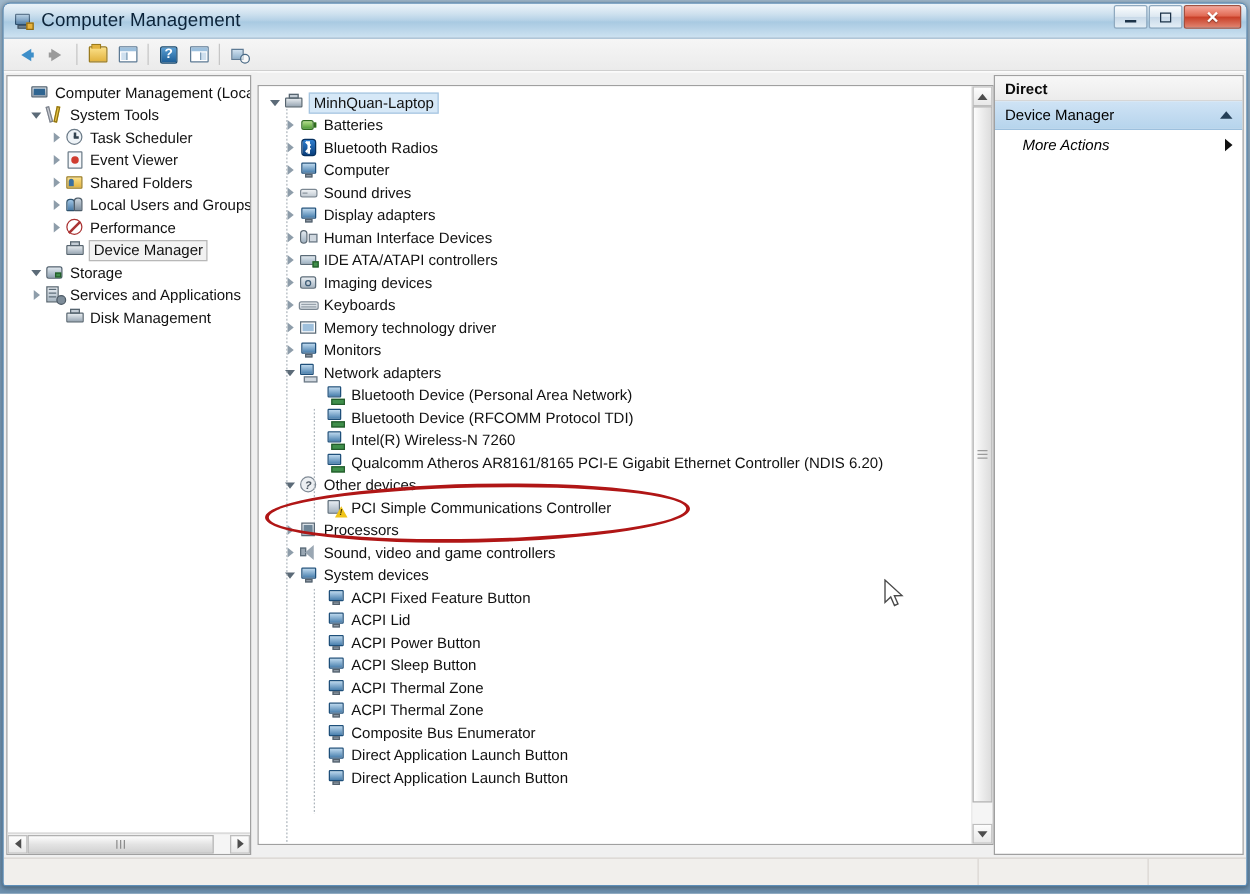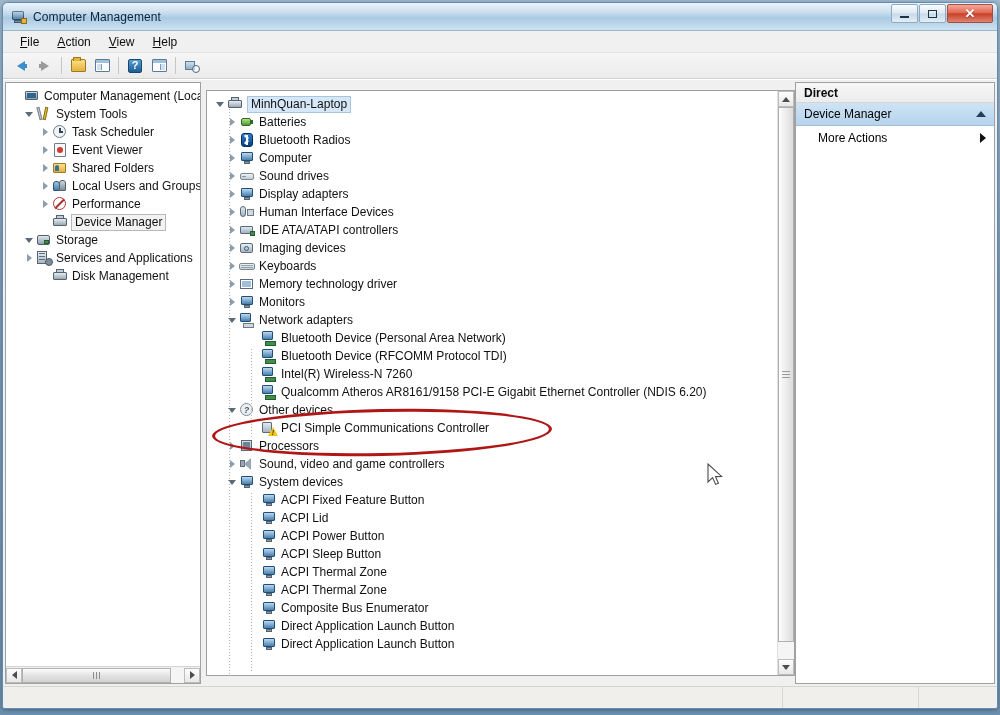--- a/index.html
+++ b/index.html
@@ -43,21 +43,21 @@
     border:1px solid #2d4f6e; border-radius:1px;
   }
   .title-icon .base{
     position:absolute; left:3px; top:11px; width:9px; height:3px;
     background:#7c8fa0; border:1px solid #44586a;
   }
   .title-icon .dot{
     position:absolute; right:0; bottom:1px; width:6px; height:6px;
     background:#e8b33c; border:1px solid #8d6a15;
   }
-  #title-text{ font-size:12px; color:#0b2339; letter-spacing:.1px; position:relative; z-index:2;text-align:right;}
+  #title-text{ font-size:15px; color:#0b2339; letter-spacing:.1px; position:relative; z-index:2;text-align:right;}
 
   #wincontrols{ position:absolute; right:4px; top:1px; display:flex; align-items:center; z-index:3;}
   .wbtn{
     width:27px; height:19px; margin-left:1px;
     border:1px solid #8fa9bf; border-radius:2px;
     background:linear-gradient(180deg,#fbfdfe,#dde8f1 48%,#c8d9e8 52%,#e3eef6);
     display:flex; align-items:center; justify-content:center;
     cursor:default;
   }
   .wbtn.close{
@@ -150,21 +150,21 @@
     background:linear-gradient(180deg,#f7f7f7,#ececec); border-bottom:1px solid #d6d6d6;
   }
   .action-group{
     height:23px; display:flex; align-items:center; justify-content:space-between;
     padding:0 8px 0 8px; font-size:12px;
     background:linear-gradient(180deg,#cfe3f5,#b6d4ec);
     border-bottom:1px solid #9dc0dd; cursor:default;
   }
   .action-item{
     height:23px; display:flex; align-items:center; justify-content:space-between;
-    padding:0 8px 0 22px; font-size:12px; cursor:default;
+    padding:0 8px 0 22px; font-size:12px; cursor:default;font-style:italic;
   }
   .chev-up{width:0;height:0;border-left:5px solid transparent;border-right:5px solid transparent;border-bottom:6px solid #243f57;}
   .chev-right{width:0;height:0;border-top:5px solid transparent;border-bottom:5px solid transparent;border-left:6px solid #111;}
 
   
   #statusbar{
     height:22px; flex:0 0 22px; display:flex; align-items:stretch;
     background:#f1efec; border-top:1px solid #d8d4cf;
   }
   #status-main{ flex:1 1 auto; border-right:1px solid #dad6d1;}
@@ -279,26 +279,20 @@
         </div>
       <div class="wbtn">
           <span class="gmax"></span>
         </div>
       <div class="wbtn close">
           <span class="gclose">✕</span>
         </div>
     </div>
   </div>
 
-  <div id="menubar">
-    <div class="menu-item"><u>F</u><span>ile</span></div>
-    <div class="menu-item"><u>A</u><span>ction</span></div>
-    <div class="menu-item"><u>V</u><span>iew</span></div>
-    <div class="menu-item"><u>H</u><span>elp</span></div>
-  </div>
 
   <div id="toolbar">
     <div class="tb-btn">
       <span class="arrow-ico arr-back"></span>
         <i class="arr-tailB"></i>
     </div>
     <div class="tb-btn">
       <span class="arrow-ico arr-fwd"></span>
         <i class="arr-tailF"></i>
     </div>
@@ -559,21 +553,21 @@
           <div class="row">
             <span style="flex: 0 0 36px; width: 36px;"></span>
             <span class="spacer14"></span>
             <span class="ic"><span class="i-net warn"><i class="pc"></i><i class="cab"></i></span></span>
             <span class="lbl">Intel(R) Wireless-N 7260</span>
           </div>
           <div class="row">
             <span style="flex: 0 0 36px; width: 36px;"></span>
             <span class="spacer14"></span>
             <span class="ic"><span class="i-net warn"><i class="pc"></i><i class="cab"></i></span></span>
-            <span class="lbl">Qualcomm Atheros AR8161/9158 PCI-E Gigabit Ethernet Controller (NDIS 6.20)</span>
+            <span class="lbl">Qualcomm Atheros AR8161/8165 PCI-E Gigabit Ethernet Controller (NDIS 6.20)</span>
           </div>
           <div class="row">
             <span style="flex: 0 0 14px; width: 14px;"></span>
             <span class="exp">
               <span class="tri-open"></span>
             </span>
             <span class="ic"><span class="i-other"><i class="c"></i><i class="q">?</i></span></span>
             <span class="lbl">Other devices</span>
           </div>
           <div class="row">

